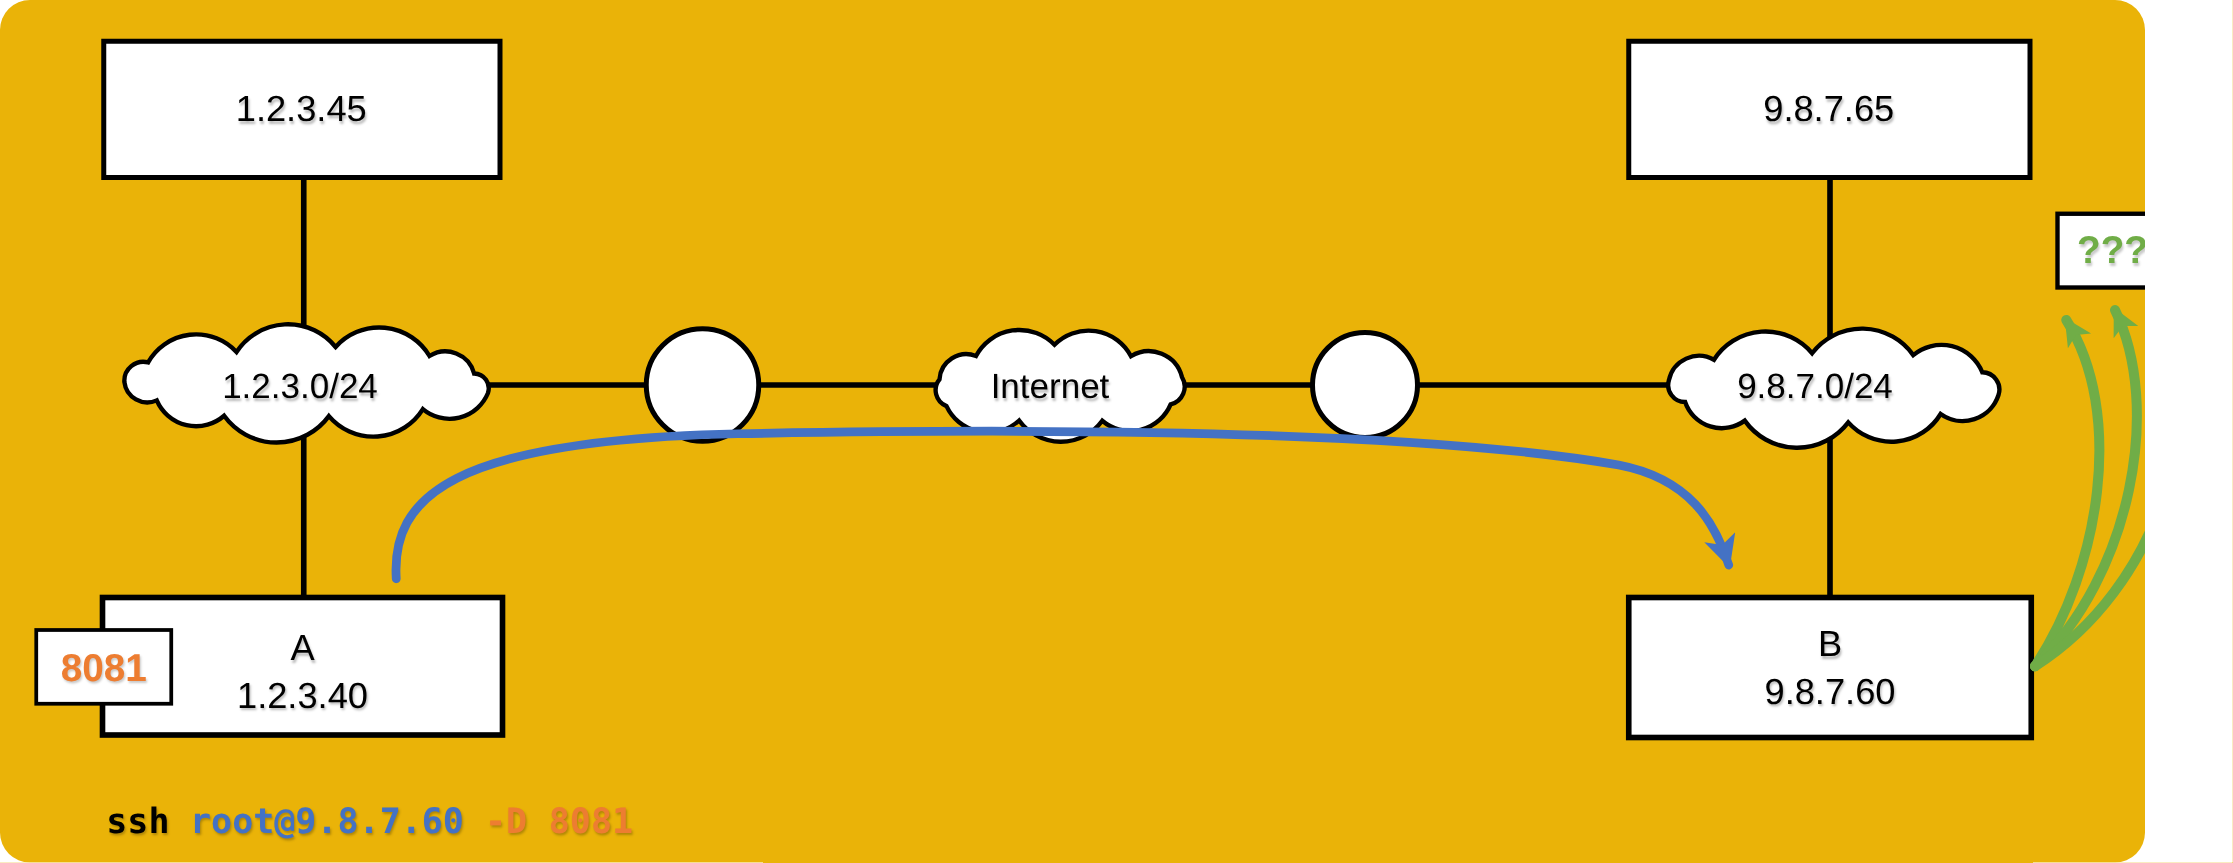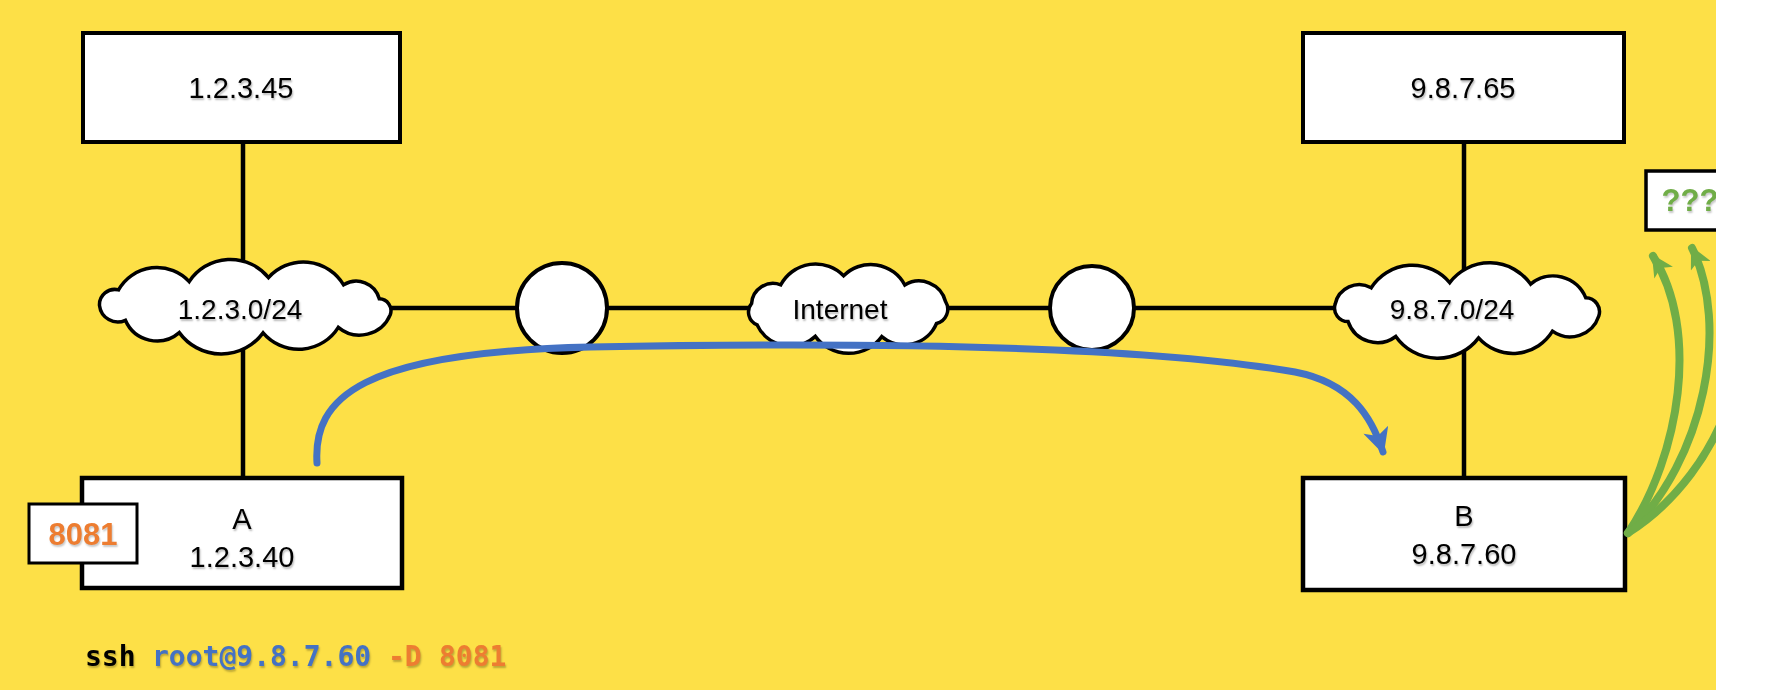--- a/index.html
+++ b/index.html
@@ -1,17 +1,17 @@
 <!DOCTYPE html>
 <html style="--c-blue: #4472C4; --c-orange: #ED7D31; --c-green: #70AD47;"><head>
 <meta charset="utf-8">
 <style>
   html,body{margin:0;padding:0;background:#fff;}
-  .canvas{position:relative;width:1716px;height:690px;background:#fde047;overflow:hidden;
-          font-family:"Liberation Sans",sans-serif;}
+  .canvas{position:relative;width:1716px;height:690px;background:#eab308;overflow:hidden;
+          font-family:"Liberation Sans",sans-serif;border-radius:24px;}
   svg{display:block;}
   .shape{fill:#ffffff;stroke:#000000;}
   .wire{stroke:#000000;fill:none;}
   .lbl{font-size:29px;fill:#000000;text-shadow:1px 2px 2px rgba(0,0,0,0.28);}
   .cloud-lbl{font-size:28px;}
   .badge-lbl{font-size:31px;font-weight:bold;fill:var(--c-orange);text-shadow:1px 2px 2px rgba(0,0,0,0.22);}
   .q-lbl{font-size:31px;font-weight:bold;fill:var(--c-green);text-shadow:1px 2px 2px rgba(0,0,0,0.22);}
   .tunnel{stroke:var(--c-blue);fill:none;}
   .traffic{stroke:var(--c-green);fill:none;}
   .fill-blue{fill:var(--c-blue);}

